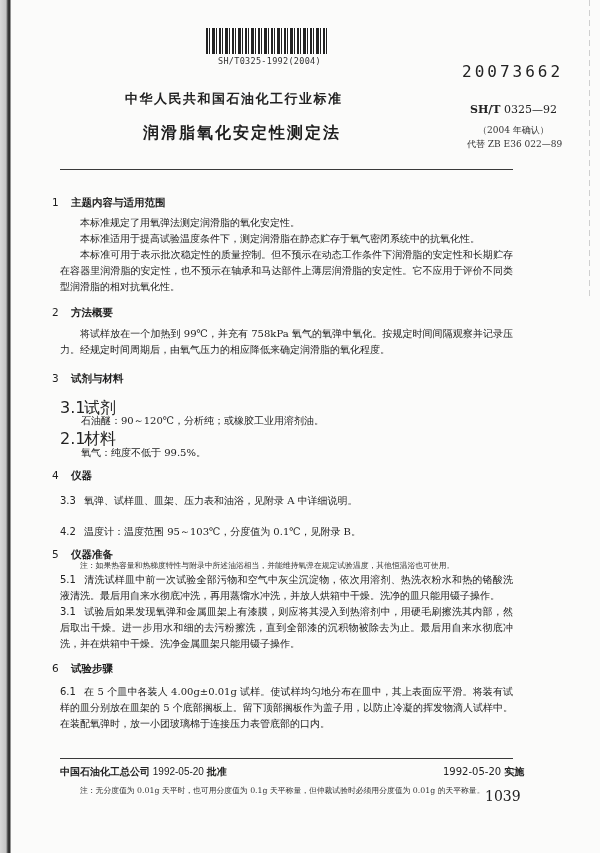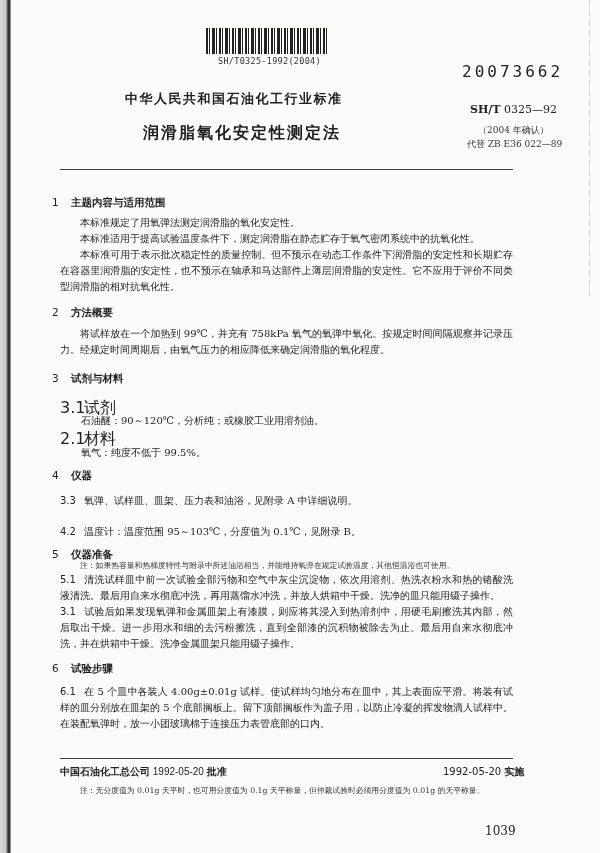--- a/index.html
+++ b/index.html
@@ -77,21 +77,21 @@
     position:absolute; left:60px; top:765px; font-family:Liberation Sans, sans-serif;
     font-size:10px; color:#222;
   }
   .footer-left b { font-weight:bold; }
   .footer-right {
     position:absolute; left:443px; top:765px; font-family:"DejaVu Sans","Liberation Sans",sans-serif;
     font-size:10px; color:#222;
   }
   .footer-right b { font-weight:bold; }
   .page-num {
-    position:absolute; left:485px; top:824px; font-size:12px; color:#222;
+    position:absolute; left:485px; top:788px; font-size:14px; color:#222;
   }
 </style>
 </head>
 <body>
 
 <div class="scan-edge-left"></div>
 <div class="scan-edge-right"></div>
 
 <div class="barcode"></div>
 <div class="barcode-text">SH/T0325-1992(2004)</div>

